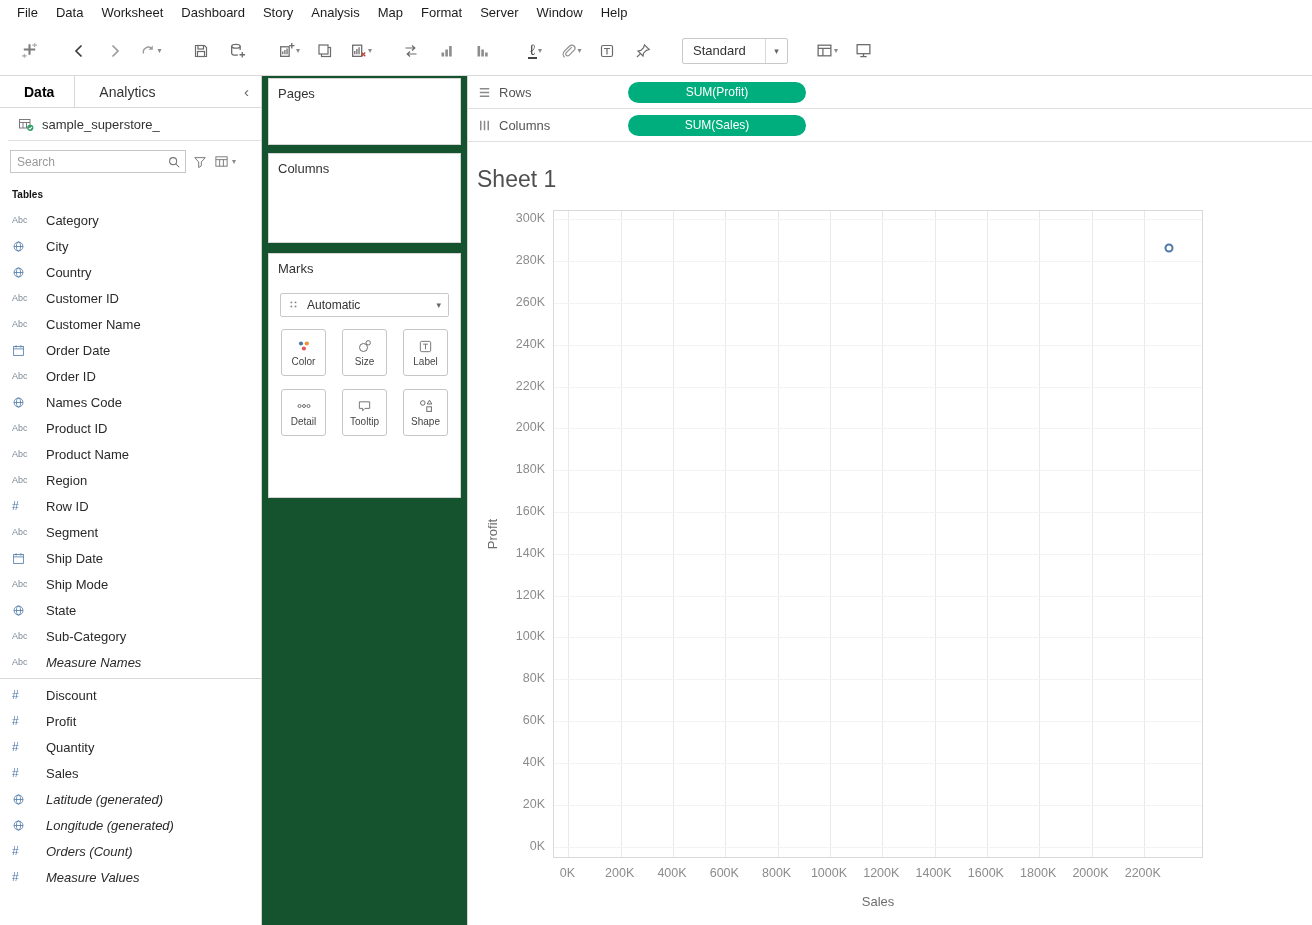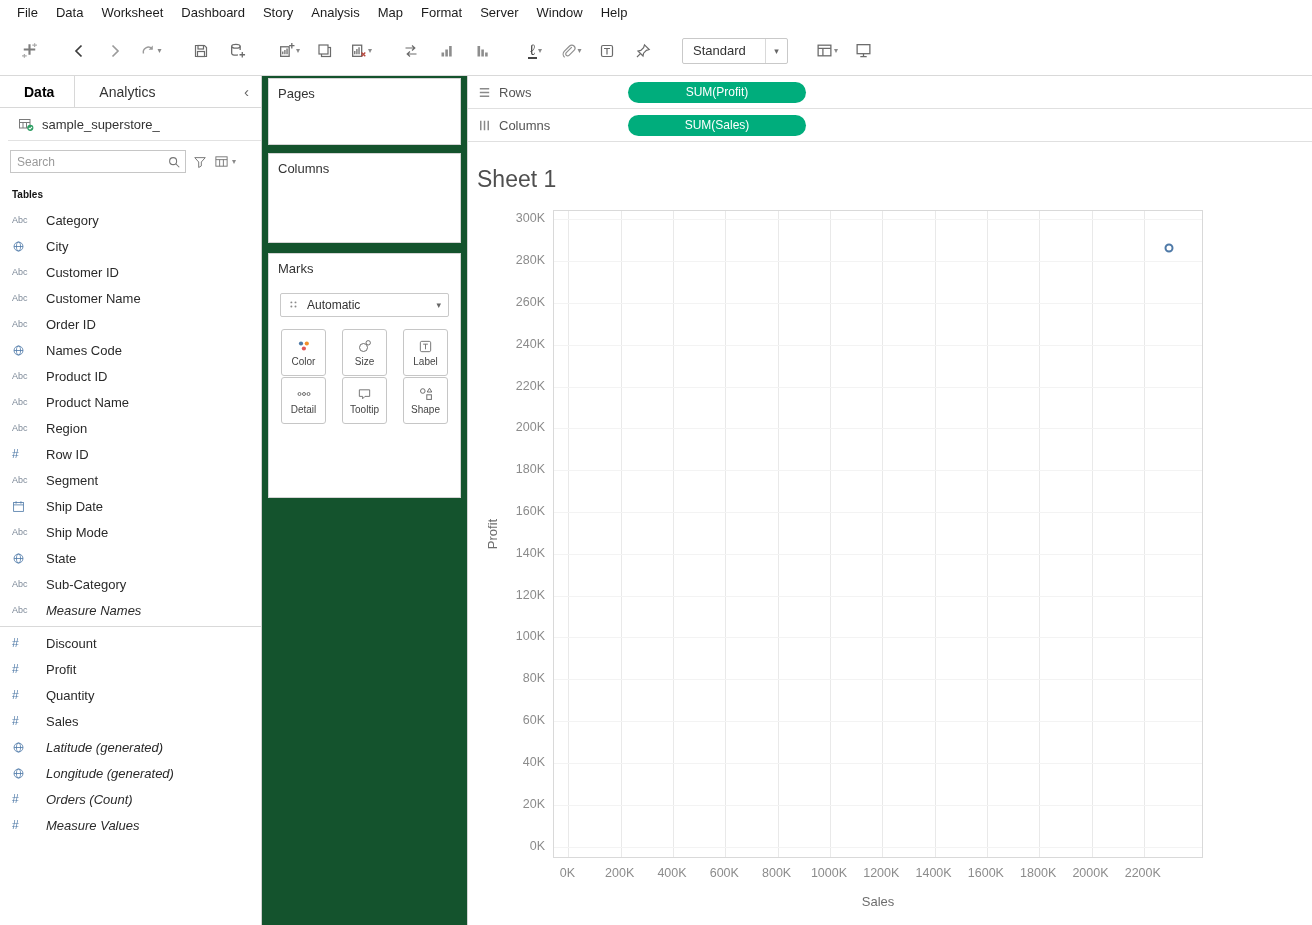--- a/index.html
+++ b/index.html
@@ -45,21 +45,21 @@
   .fields-divider { border-top:1px solid #d9d9d9; margin:3px 0; }
   
   .cards-col { width:206px; border-right:1px solid #d4d4d4; padding:2px 6px 0 6px; background:#14532d; }
   .card { border:1px solid #d4d4d4; background:#fff; }
   .card-label { font-size:13px; color:#333; padding:7px 9px; }
   .card.pages { height:67px; margin-bottom:8px; }
   .card.filters { height:90px; margin-bottom:10px; }
   .card.marks { height:245px; }
   .marktype { margin:10px 11px 10px 11px; height:24px; border:1px solid #c9c9c9; border-radius:2px; display:flex; align-items:center; gap:7px; padding:0 7px; font-size:12px; color:#333; background:#fff; }
   .marktype .mt-caret { margin-left:auto; font-size:9px; color:#666; }
-  .markbtns { display:flex; flex-wrap:wrap; justify-content:space-between; padding:2px 12px; row-gap:1px; }
+  .markbtns { display:flex; flex-wrap:wrap; justify-content:space-between; padding:2px 12px; row-gap:13px; }
   .markbtn { width:45px; height:47px; border:1px solid #c6c6c6; border-radius:3px; display:flex; flex-direction:column; align-items:center; justify-content:center; gap:2px; background:#fff; }
   .markbtn .mlabel { font-size:10px; color:#444; }
   
   .sheet-col { flex:1; display:flex; flex-direction:column; background:#fff; }
   .shelf { height:33px; border-bottom:1px solid #e0e0e0; display:flex; align-items:center; padding-left:9px; }
   .shelf-label { font-size:13px; color:#555; margin-left:7px; width:121px; }
   .pills { display:flex; gap:4px; margin-left:8px; }
   .pill { width:178px; height:21px; border-radius:11px; color:#fff; font-size:12px; display:flex; align-items:center; justify-content:center; }
   .sheet { flex:1; position:relative; background:#fff; }
   .sheet-title { position:absolute; left:9px; top:24px; font-size:23px; color:#4f4f4f; }
@@ -309,29 +309,48 @@
               <svg viewBox="0 0 16 16" width="13" height="13">
                 <circle cx="8" cy="8" r="5.5" stroke="#4e79a7" fill="none"></circle>
                 <ellipse cx="8" cy="8" rx="2.5" ry="5.5" stroke="#4e79a7" fill="none"></ellipse>
                 <path d="M2.5 8h11" stroke="#4e79a7" fill="none"></path>
               </svg>
             </span>
             <span class="">City</span>
           </div>
           <div class="field">
             <span class="fi">
+              <svg viewBox="0 0 16 16" width="13" height="13">
+                <circle cx="8" cy="8" r="5.5" stroke="#4e79a7" fill="none"></circle>
+                <ellipse cx="8" cy="8" rx="2.5" ry="5.5" stroke="#4e79a7" fill="none"></ellipse>
+                <path d="M2.5 8h11" stroke="#4e79a7" fill="none"></path>
+              </svg>
+            </span>
+            <span class="">Country</span>
+          </div>
+          <div class="field">
+            <span class="fi">
               <span class="fi-abc">Abc</span>
             </span>
             <span class="">Customer ID</span>
           </div>
           <div class="field">
             <span class="fi">
               <span class="fi-abc">Abc</span>
             </span>
             <span class="">Customer Name</span>
+          </div>
+          <div class="field">
+            <span class="fi">
+              <svg viewBox="0 0 16 16" width="13" height="13">
+                <rect x="2" y="3" width="12" height="11" stroke="#4e79a7" fill="none"></rect>
+                <path d="M2 6h12 M5 1.5v3 M11 1.5v3" stroke="#4e79a7" fill="none"></path>
+              </svg>
+            </span>
+            <span class="">Order Date</span>
           </div>
           <div class="field">
             <span class="fi">
               <span class="fi-abc">Abc</span>
             </span>
             <span class="">Order ID</span>
           </div>
           <div class="field">
             <span class="fi">
               <svg viewBox="0 0 16 16" width="13" height="13">

